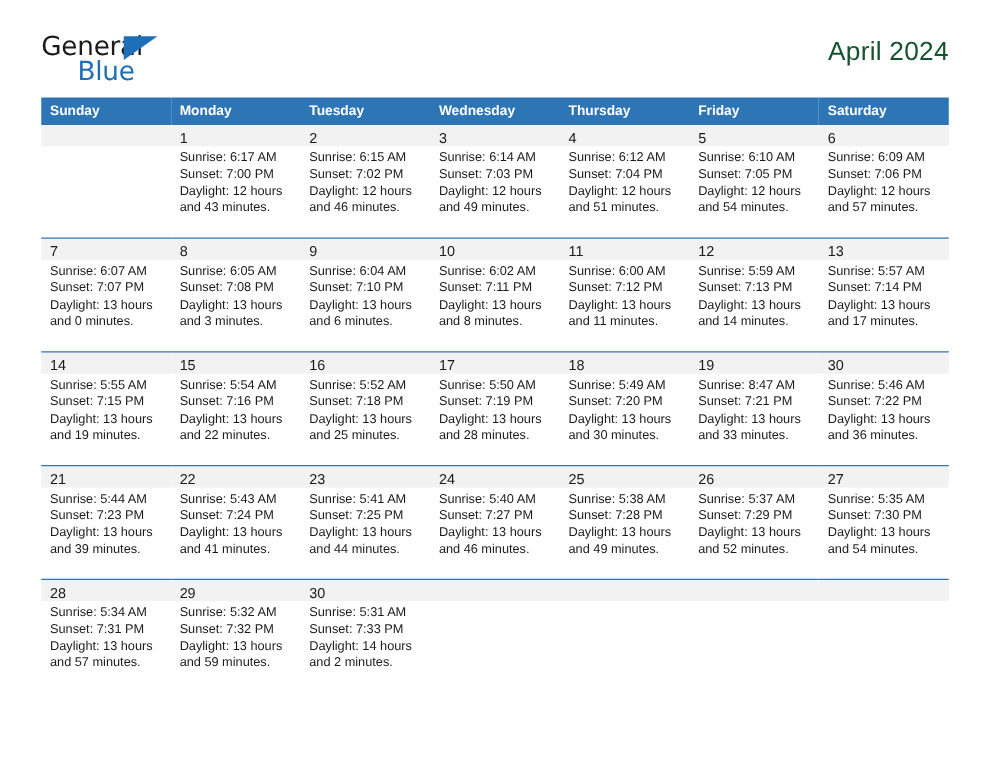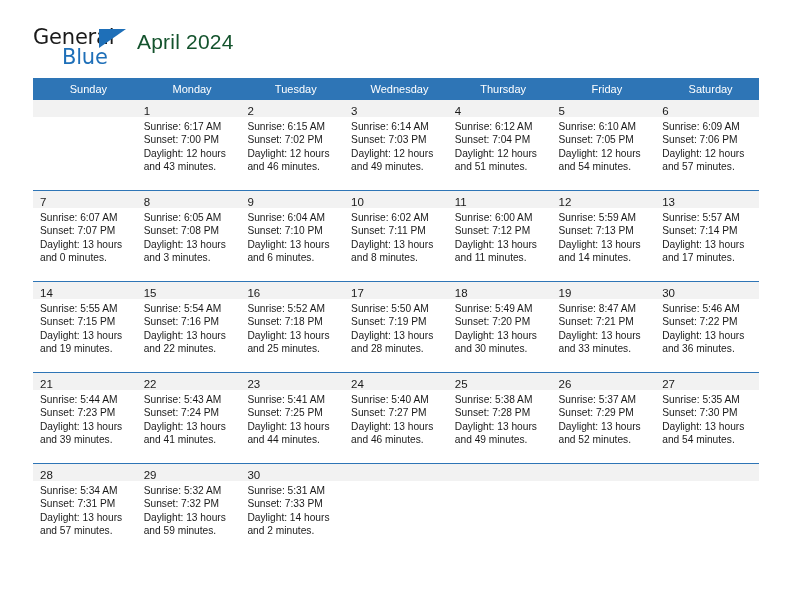--- a/index.html
+++ b/index.html
@@ -19,21 +19,21 @@
     width: 792px;
     height: 612px;
     box-sizing: border-box;
     padding: 0 33px;
   }
 
   
   .masthead {
     display: flex;
     align-items: flex-start;
-    justify-content: flex-start;
+    justify-content: space-between;
     padding-top: 26px;
     height: 70px;
     box-sizing: border-box;
   }
   .logo {
     position: relative;
     width: 104px;
     height: 46px;
     margin-left: 0px;
     user-select: none;
@@ -92,22 +92,22 @@
   .calendar {
     margin-top: 8px;
     width: 726px;
     border-collapse: collapse;
     table-layout: fixed;
   }
   .calendar th {
     background: #2E75B6;
     color: #ffffff;
     font-size: 11px;
-    font-weight: 400;
-    text-align: center;
+    font-weight: 700;
+    text-align: left;
     padding: 5px 0 5px 7px;
     height: 11px;
     border: none;
   }
   .calendar td {
     vertical-align: top;
     padding: 0;
     border: none;
     width: 103.7px;
   }

